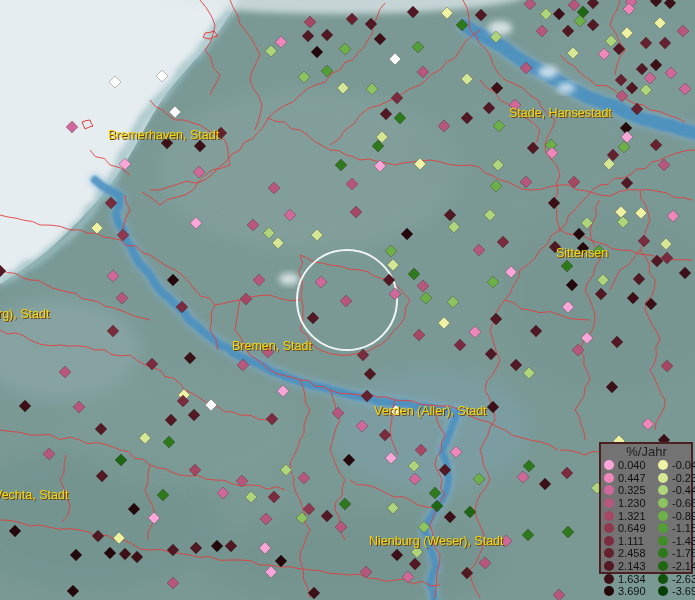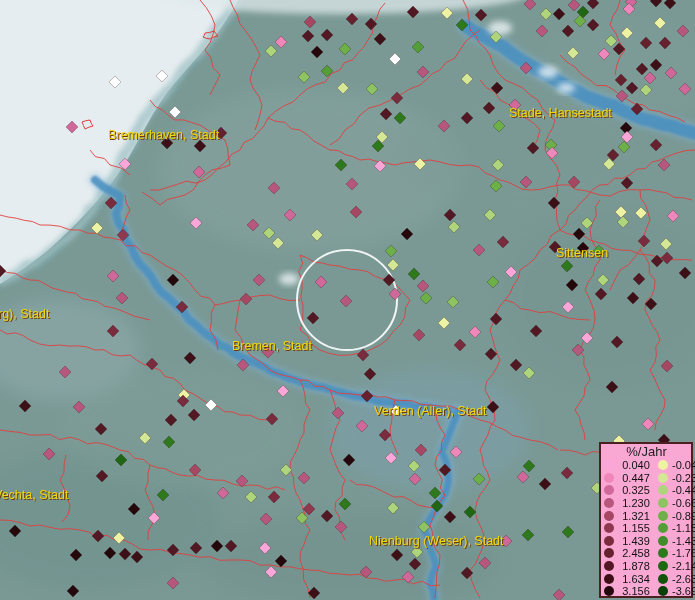--- a/index.html
+++ b/index.html
@@ -3,36 +3,36 @@
 <meta charset="utf-8">
 <style>
   html,body{margin:0;padding:0;background:#555;}
   .screen{
     position:relative;width:695px;height:600px;overflow:hidden;
     font-family:"Liberation Sans",sans-serif;
     background:#7a9995;
   }
   .screen svg{position:absolute;left:0;top:0;display:block;}
   .legend{
-    position:absolute;left:599px;top:442px;width:94px;height:156px;
-    box-sizing:border-box;background:#f9a8d4;border:2px solid #4a2020;
+    position:absolute;left:599px;top:442px;width:94px;height:132px;
+    box-sizing:border-box;background:#737373;border:2px solid #4a2020;
     padding:1px 2px 2px 3px;z-index:5;
   }
   .legend-title{
     font-size:13px;color:#222;text-align:center;line-height:14px;
   }
   .legend-row{
     display:grid;grid-template-columns:12px 38px 12px auto;
     align-items:center;column-gap:2px;height:12.6px;
   }
   .legend-dot{
     width:10px;height:10px;border-radius:50%;display:inline-block;
   }
   .legend-val{font-size:11px;color:#111;line-height:12px;white-space:nowrap;}
-  .legend-val.pos{text-align:center;padding-right:2px;}
+  .legend-val.pos{text-align:left;padding-right:2px;}
 </style>
 </head>
 <body>
 
 <div class="screen">
   <svg id="map-svg" width="695" height="600" viewBox="0 0 695 600">
     <defs>
       <filter id="fblur1" x="-20%" y="-20%" width="140%" height="140%">
           <feGaussianBlur stdDeviation="1.3"></feGaussianBlur>
         </filter>
@@ -431,49 +431,49 @@
           <span class="legend-val neg">-0.662</span>
         </div>
         <div class="legend-row">
           <span class="legend-dot" style="background: rgb(166, 71, 99);"></span>
           <span class="legend-val pos">1.321</span>
           <span class="legend-dot" style="background: rgb(109, 176, 72);"></span>
           <span class="legend-val neg">-0.899</span>
         </div>
         <div class="legend-row">
           <span class="legend-dot" style="background: rgb(143, 56, 80);"></span>
-          <span class="legend-val pos">1.155</span>
+          <span class="legend-val pos">0.649</span>
           <span class="legend-dot" style="background: rgb(83, 158, 55);"></span>
           <span class="legend-val neg">-1.155</span>
         </div>
         <div class="legend-row">
           <span class="legend-dot" style="background: rgb(122, 43, 62);"></span>
-          <span class="legend-val pos">1.439</span>
+          <span class="legend-val pos">1.111</span>
           <span class="legend-dot" style="background: rgb(63, 140, 41);"></span>
           <span class="legend-val neg">-1.439</span>
         </div>
         <div class="legend-row">
           <span class="legend-dot" style="background: rgb(102, 33, 47);"></span>
           <span class="legend-val pos">2.458</span>
           <span class="legend-dot" style="background: rgb(46, 121, 28);"></span>
           <span class="legend-val neg">-1.761</span>
         </div>
         <div class="legend-row">
           <span class="legend-dot" style="background: rgb(82, 24, 35);"></span>
-          <span class="legend-val pos">1.878</span>
+          <span class="legend-val pos">2.143</span>
           <span class="legend-dot" style="background: rgb(31, 103, 18);"></span>
           <span class="legend-val neg">-2.143</span>
         </div>
         <div class="legend-row">
           <span class="legend-dot" style="background: rgb(61, 16, 23);"></span>
           <span class="legend-val pos">1.634</span>
           <span class="legend-dot" style="background: rgb(18, 84, 10);"></span>
           <span class="legend-val neg">-2.639</span>
         </div>
         <div class="legend-row">
           <span class="legend-dot" style="background: rgb(36, 8, 12);"></span>
-          <span class="legend-val pos">3.156</span>
+          <span class="legend-val pos">3.690</span>
           <span class="legend-dot" style="background: rgb(7, 63, 5);"></span>
           <span class="legend-val neg">-3.690</span>
         </div>
       </div>
   </div>
 </div>
 
 </body></html>

